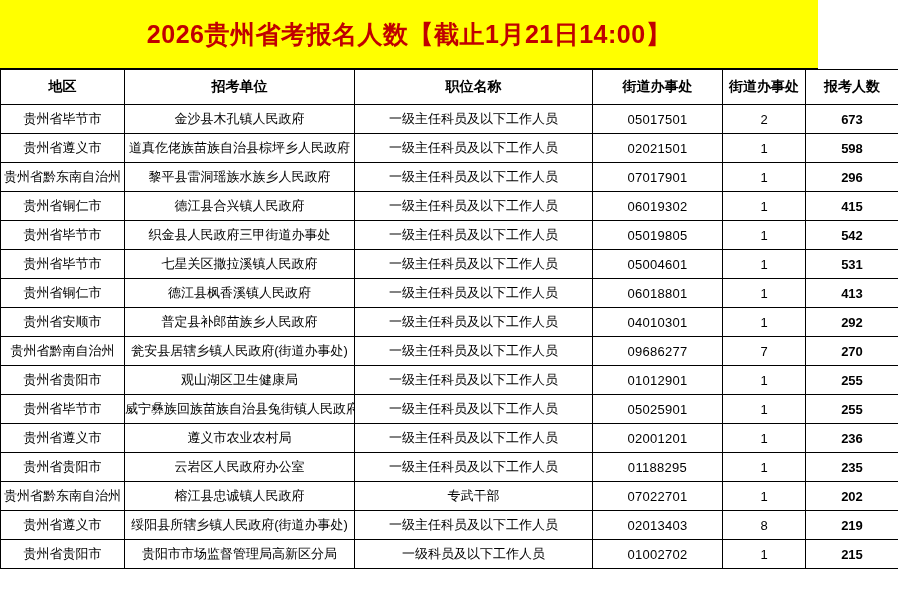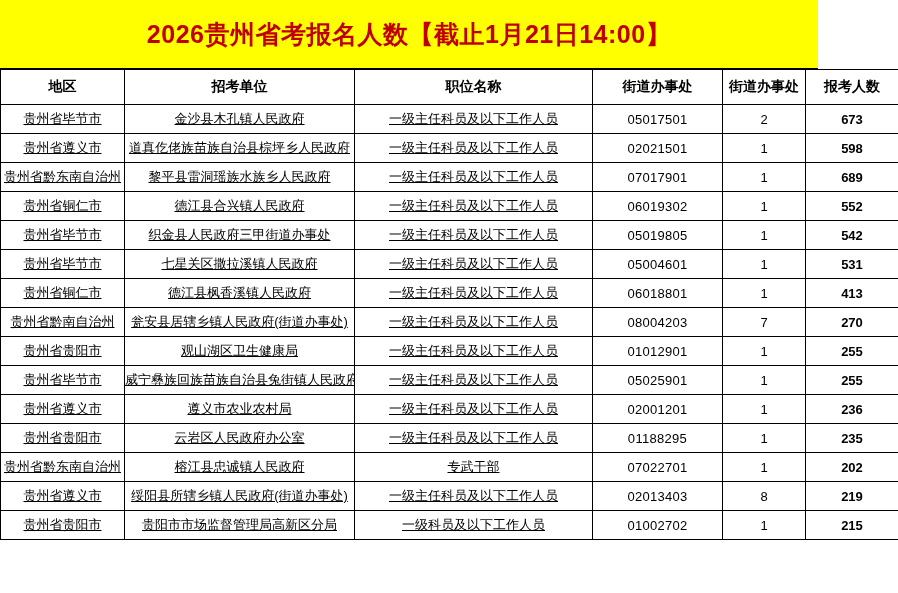--- a/index.html
+++ b/index.html
@@ -59,21 +59,20 @@
     font-size: 14px;
   }
   col.c-region   { width: 124px; }
   col.c-unit     { width: 230px; }
   col.c-position { width: 238px; }
   col.c-code     { width: 130px; }
   col.c-hire     { width: 83px; }
   col.c-apply    { width: 93px; }
   td.region, td.unit, td.position {
     font-size: 13px;
-    text-decoration: underline;
   }
   td.code {
     font-size: 13px;
     letter-spacing: 0.3px;
   }
   td.hire {
     font-size: 13px;
   }
   td.apply {
     color: #c00000;
@@ -125,29 +124,29 @@
         <td class="code">02021501</td>
         <td class="hire">1</td>
         <td class="apply">598</td>
       </tr>
       <tr>
         <td class="region">贵州省黔东南自治州</td>
         <td class="unit">黎平县雷洞瑶族水族乡人民政府</td>
         <td class="position">一级主任科员及以下工作人员</td>
         <td class="code">07017901</td>
         <td class="hire">1</td>
-        <td class="apply">689</td>
+        <td class="apply">296</td>
       </tr>
       <tr>
         <td class="region">贵州省铜仁市</td>
         <td class="unit">德江县合兴镇人民政府</td>
         <td class="position">一级主任科员及以下工作人员</td>
         <td class="code">06019302</td>
         <td class="hire">1</td>
-        <td class="apply">552</td>
+        <td class="apply">415</td>
       </tr>
       <tr>
         <td class="region">贵州省毕节市</td>
         <td class="unit">织金县人民政府三甲街道办事处</td>
         <td class="position">一级主任科员及以下工作人员</td>
         <td class="code">05019805</td>
         <td class="hire">1</td>
         <td class="apply">542</td>
       </tr>
       <tr>
@@ -160,24 +159,32 @@
       </tr>
       <tr>
         <td class="region">贵州省铜仁市</td>
         <td class="unit">德江县枫香溪镇人民政府</td>
         <td class="position">一级主任科员及以下工作人员</td>
         <td class="code">06018801</td>
         <td class="hire">1</td>
         <td class="apply">413</td>
       </tr>
       <tr>
+        <td class="region">贵州省安顺市</td>
+        <td class="unit">普定县补郎苗族乡人民政府</td>
+        <td class="position">一级主任科员及以下工作人员</td>
+        <td class="code">04010301</td>
+        <td class="hire">1</td>
+        <td class="apply">292</td>
+      </tr>
+      <tr>
         <td class="region">贵州省黔南自治州</td>
         <td class="unit">瓮安县居辖乡镇人民政府(街道办事处)</td>
         <td class="position">一级主任科员及以下工作人员</td>
-        <td class="code">08004203</td>
+        <td class="code">09686277</td>
         <td class="hire">7</td>
         <td class="apply">270</td>
       </tr>
       <tr>
         <td class="region">贵州省贵阳市</td>
         <td class="unit">观山湖区卫生健康局</td>
         <td class="position">一级主任科员及以下工作人员</td>
         <td class="code">01012901</td>
         <td class="hire">1</td>
         <td class="apply">255</td>

